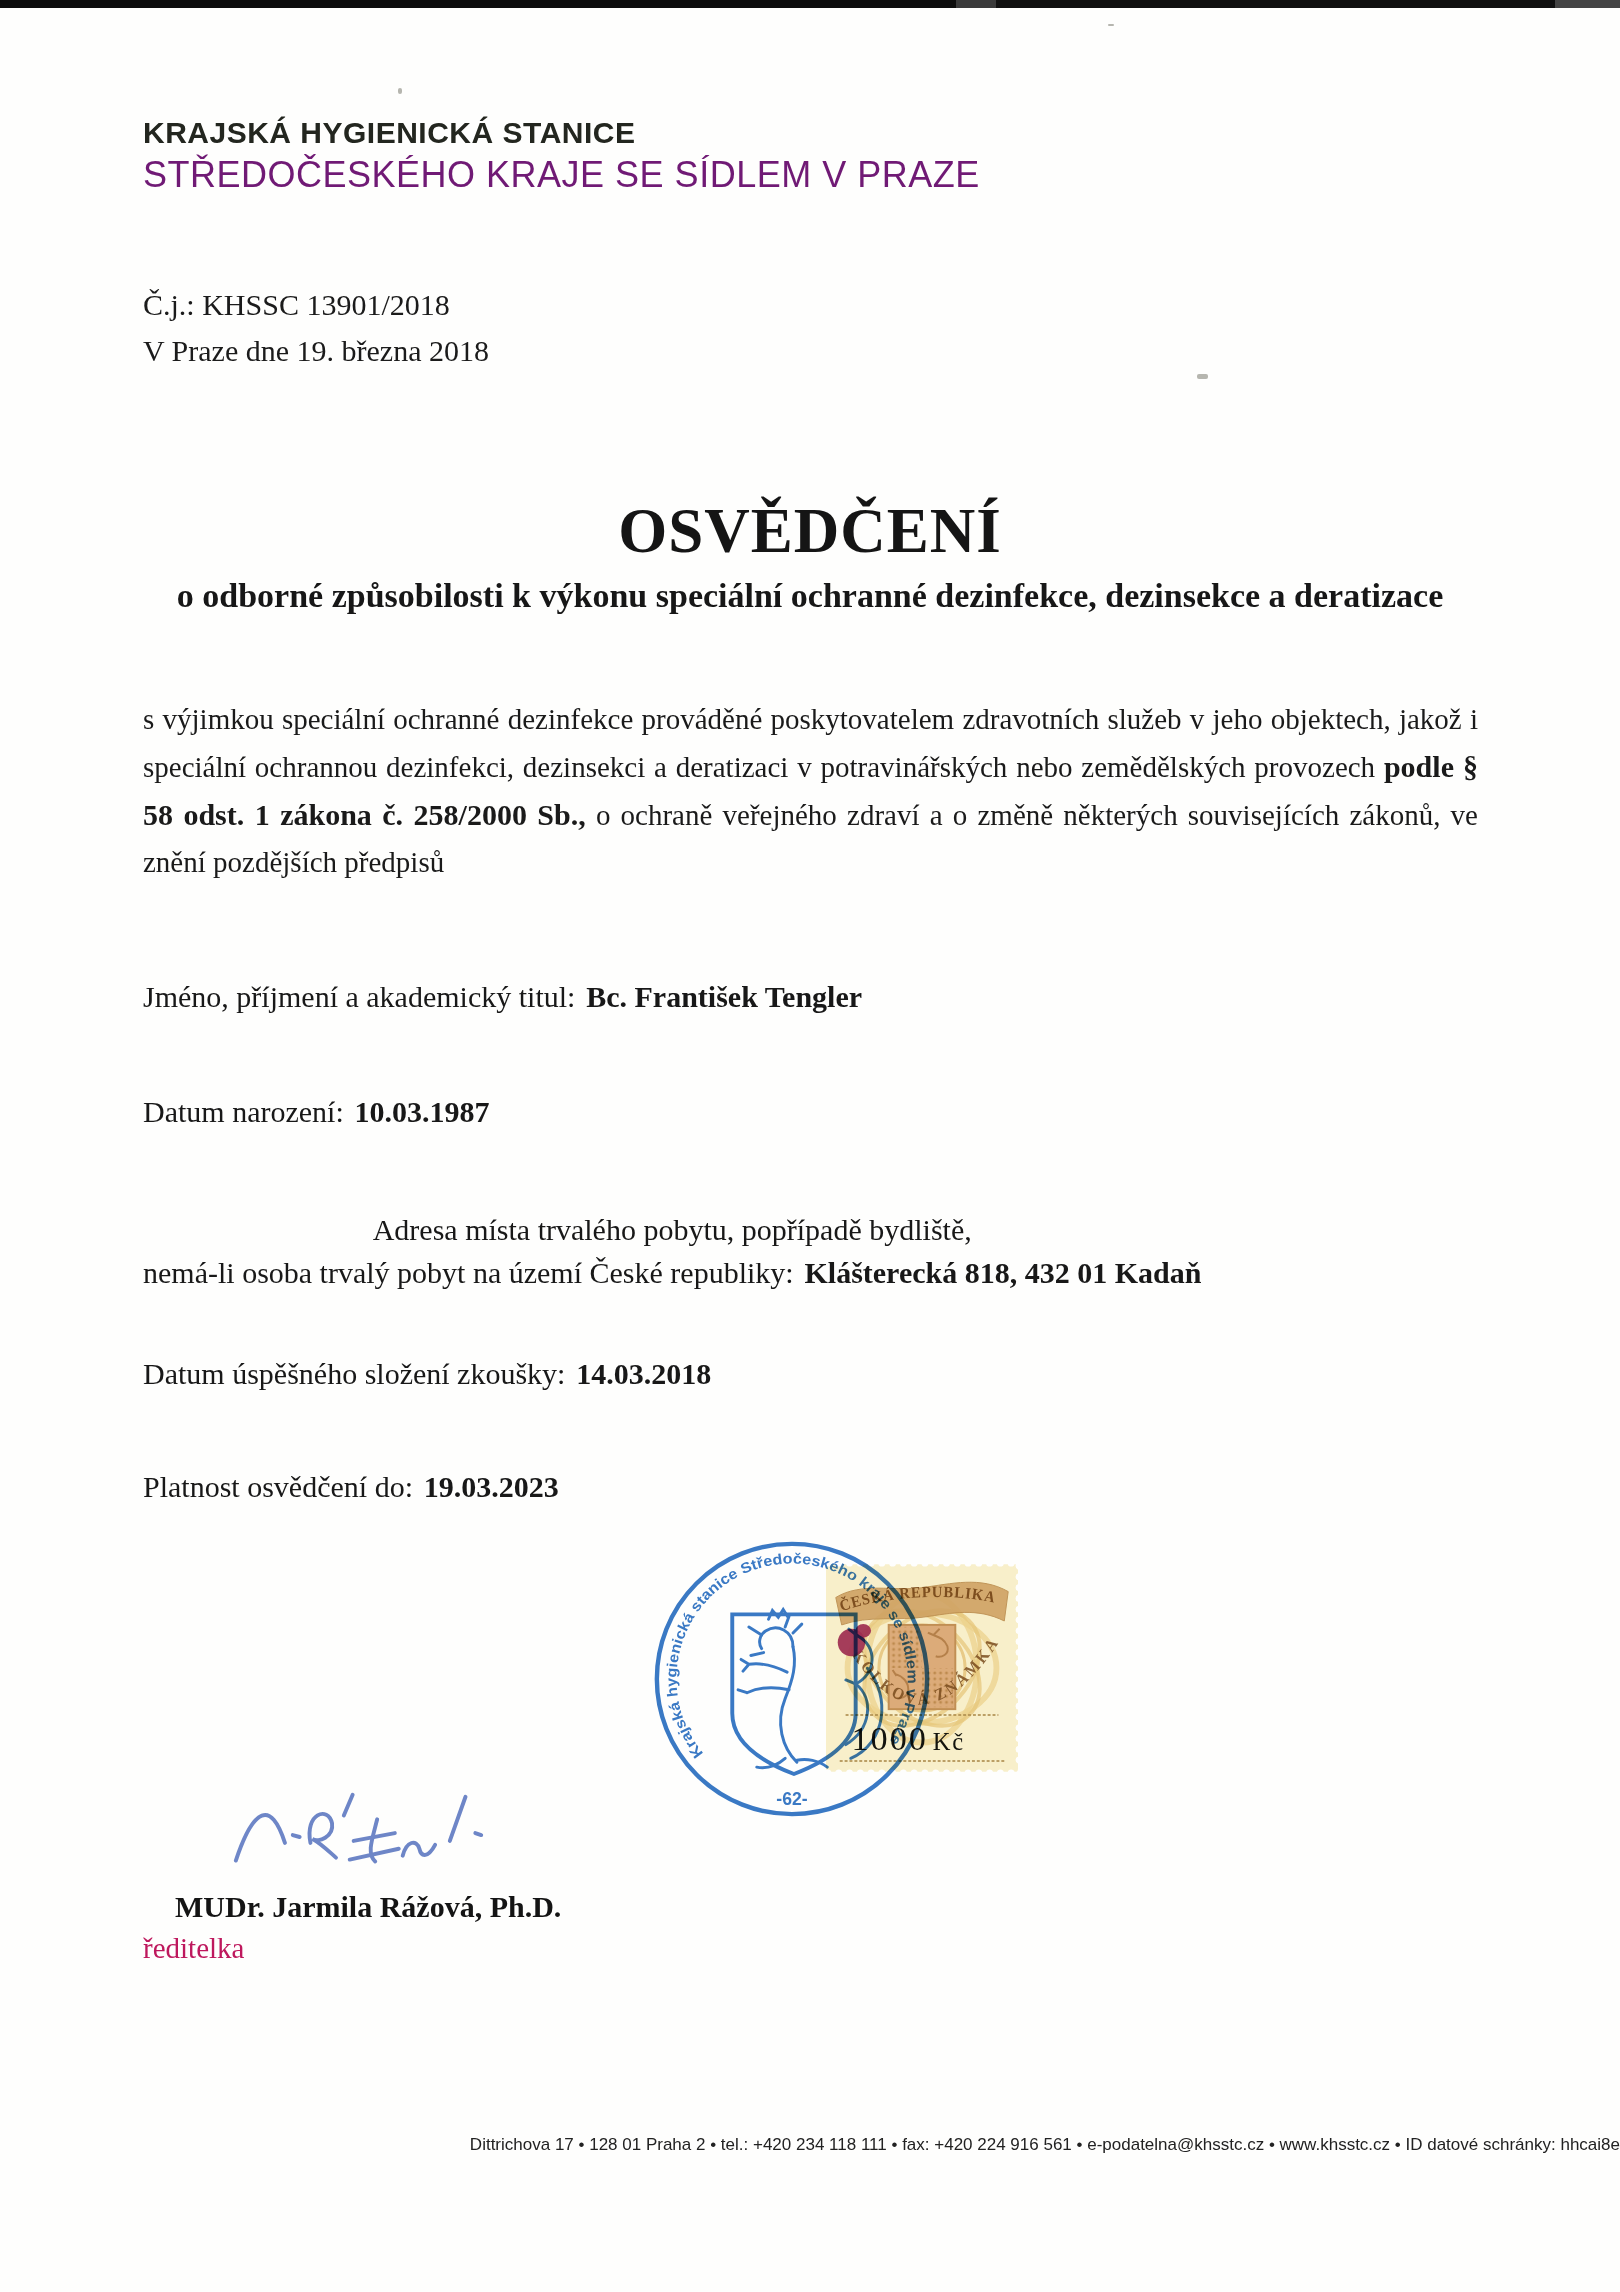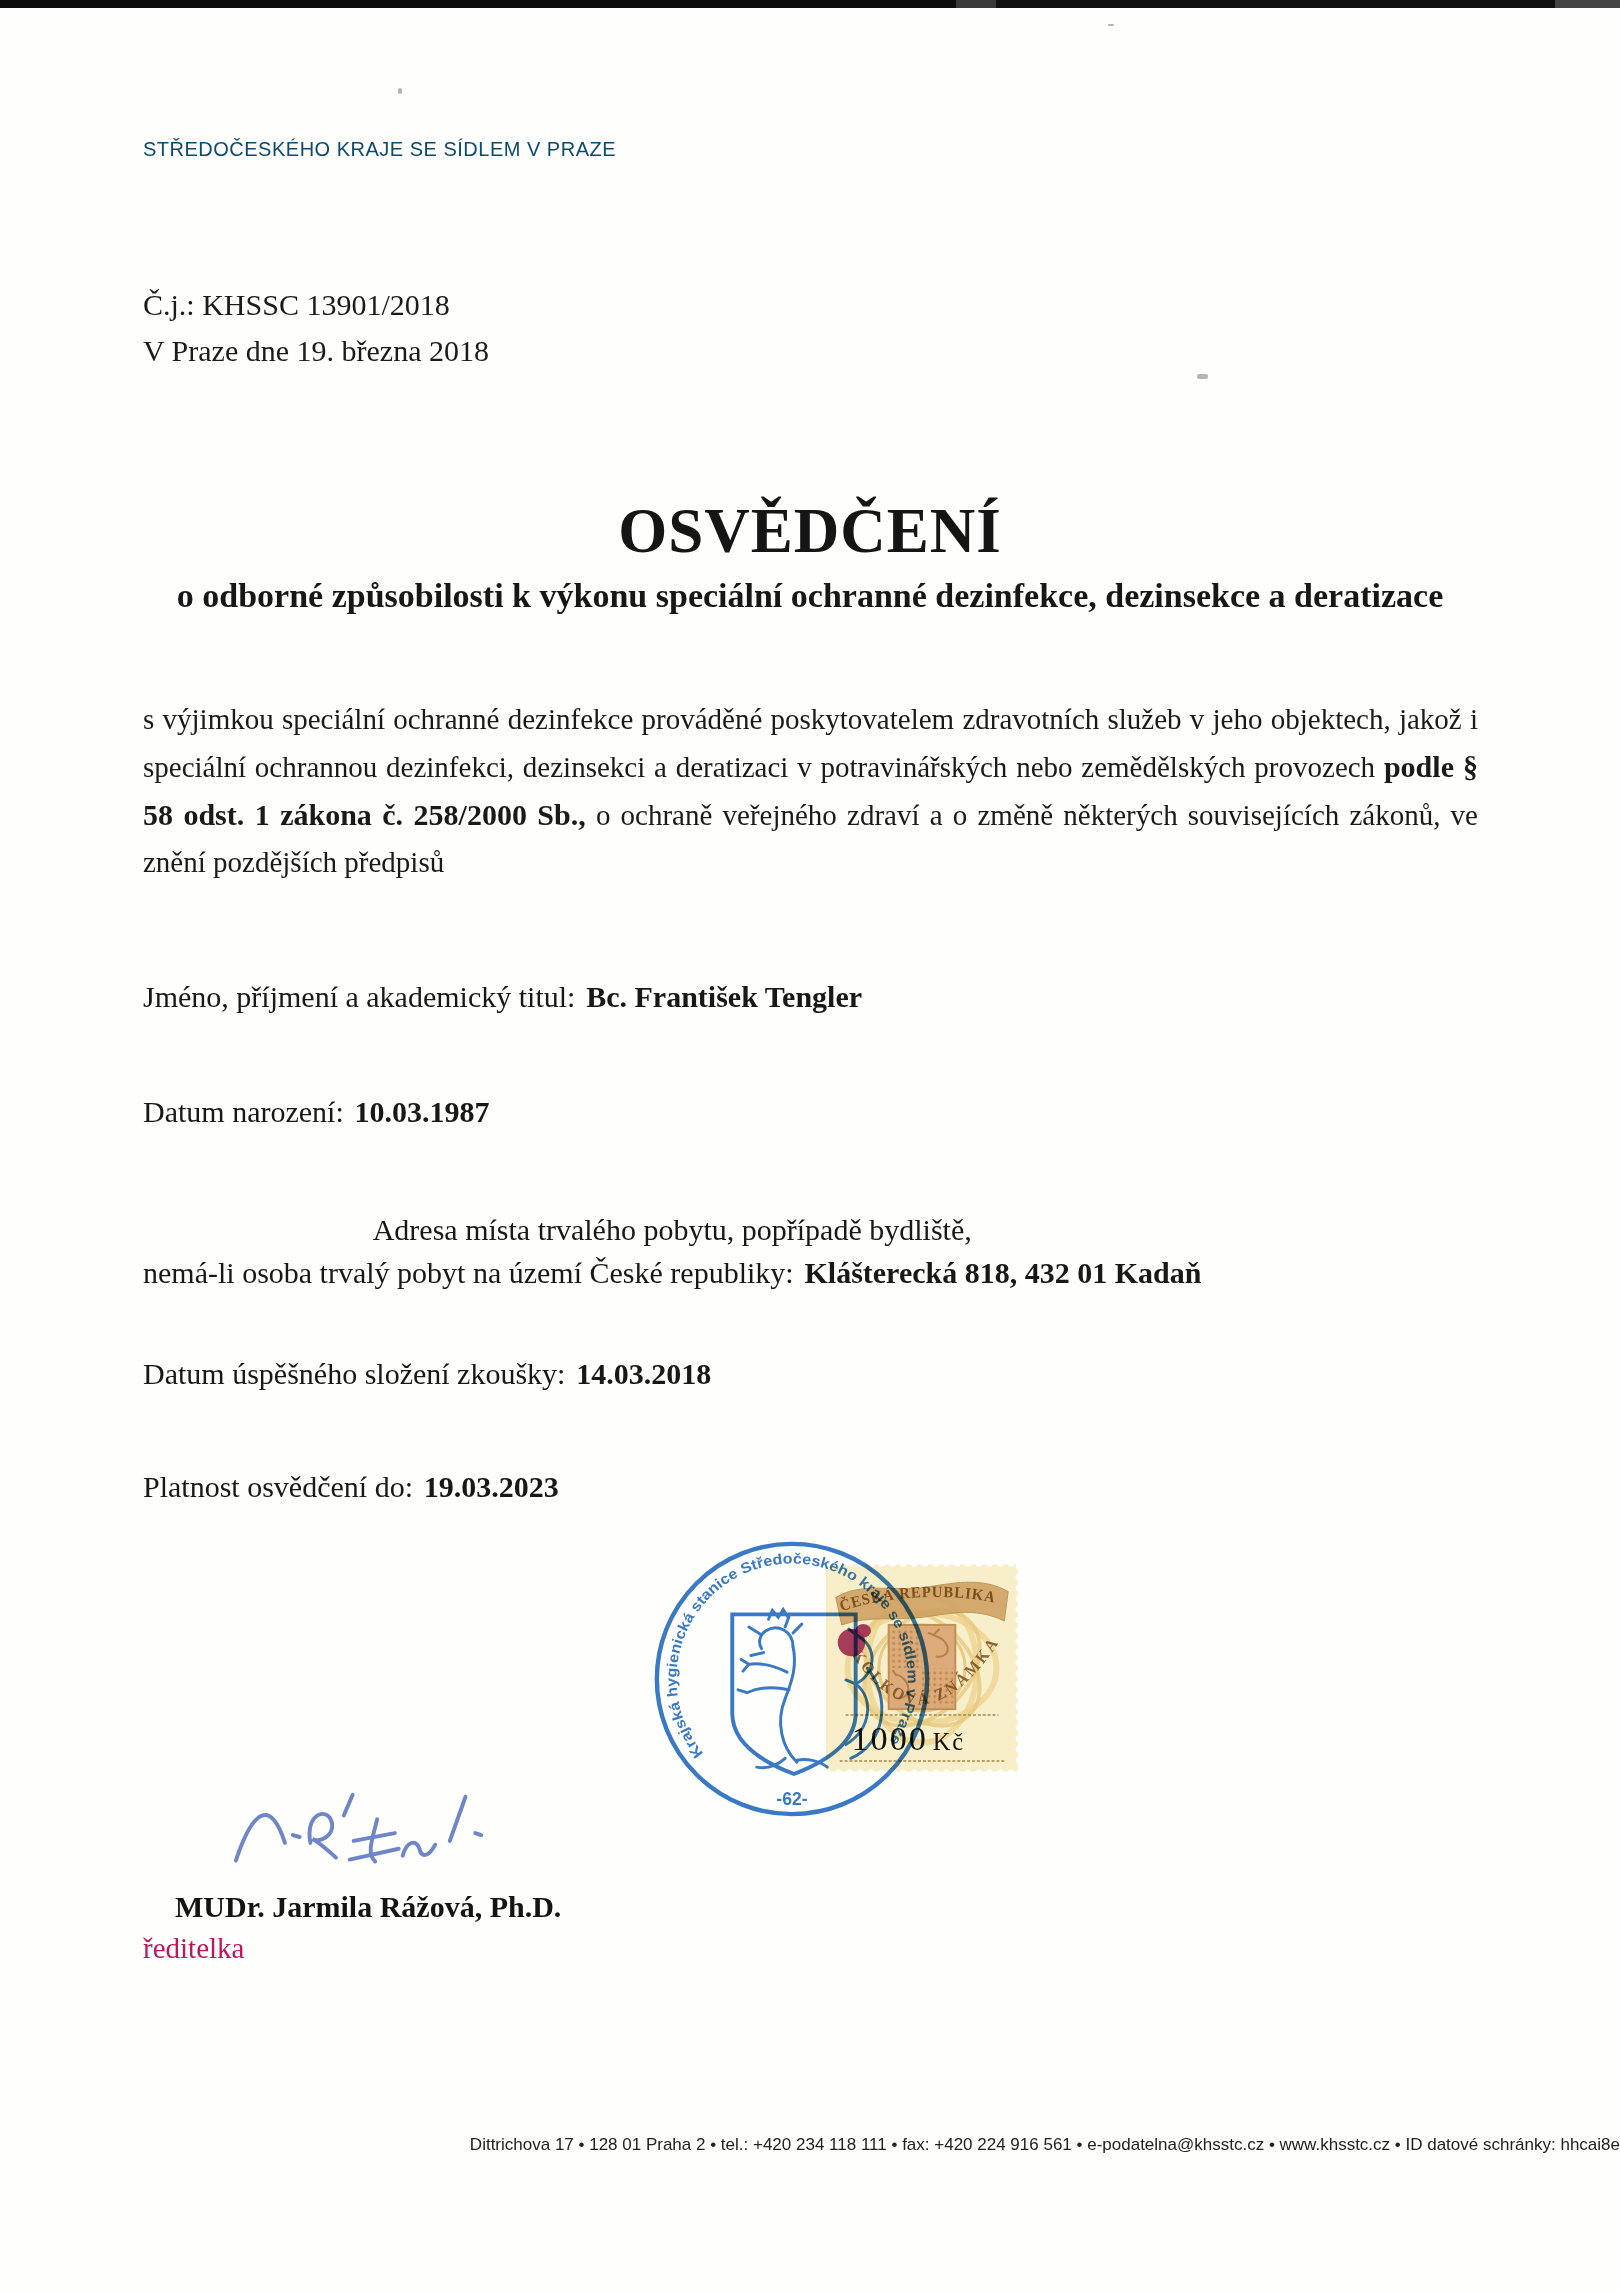--- a/index.html
+++ b/index.html
@@ -6,21 +6,21 @@
   .page{
     position:relative;width:1620px;height:2293px;margin:0 auto;
     background:#fefefd;color:#1b1b1b;
     font-family:"Liberation Serif",serif;overflow:hidden;
   }
   .abs{position:absolute;}
   .top-edge{left:0;top:0;width:1620px;height:7.8px;
     background:linear-gradient(90deg,#0d0d0d 0 59%,#3a3a3a 59% 61.5%,#101010 61.5% 96%,#444 96%);}
   .org-header{left:143px;top:116px;font-family:"Liberation Sans",sans-serif;}
   .org-name{font-size:30px;font-weight:bold;color:#23261f;letter-spacing:0.5px;}
-  .org-region{font-size:20px;color:#0c4a6e;margin-top:22px;letter-spacing:0.5px;}
+  .org-region{font-size:36px;color:#701a75;margin-top:4px;letter-spacing:0.5px;}
   .ref-block{left:143px;top:282px;font-size:30px;line-height:1.52;}
   .title{left:0;top:495px;width:100%;text-align:center;
     font-size:63px;font-weight:bold;letter-spacing:1px;color:#151515;}
   .subtitle{left:0;top:574px;width:100%;text-align:center;}
   .subtitle > div{max-width:1392px;margin:0 auto;font-size:34px;font-weight:bold;line-height:1.3;color:#171717;}
   .body-par{left:143px;top:696px;width:1335px;font-size:29px;line-height:47px;
     text-align:justify;color:#1a1a1a;}
   .body-par .b{font-weight:bold;font-size:30px;}
   .field{font-size:30px;color:#181818;}
   .field .val{font-weight:bold;margin-left:10.8px;}
@@ -41,20 +41,21 @@
   .speck{background:#8f8f86;border-radius:2px;opacity:.65;}
 </style>
 </head>
 <body>
 
 <div class="page">
 
   <div class="abs top-edge"></div>
 
   <div class="abs org-header">
+    <div class="org-name">KRAJSKÁ HYGIENICKÁ STANICE</div>
     <div class="org-region">STŘEDOČESKÉHO KRAJE SE SÍDLEM V PRAZE</div>
   </div>
 
   <div class="abs ref-block">
     <div>Č.j.: KHSSC 13901/2018</div>
     <div>V Praze dne 19. března 2018</div>
   </div>
 
   <div class="abs title">OSVĚDČENÍ</div>
 

